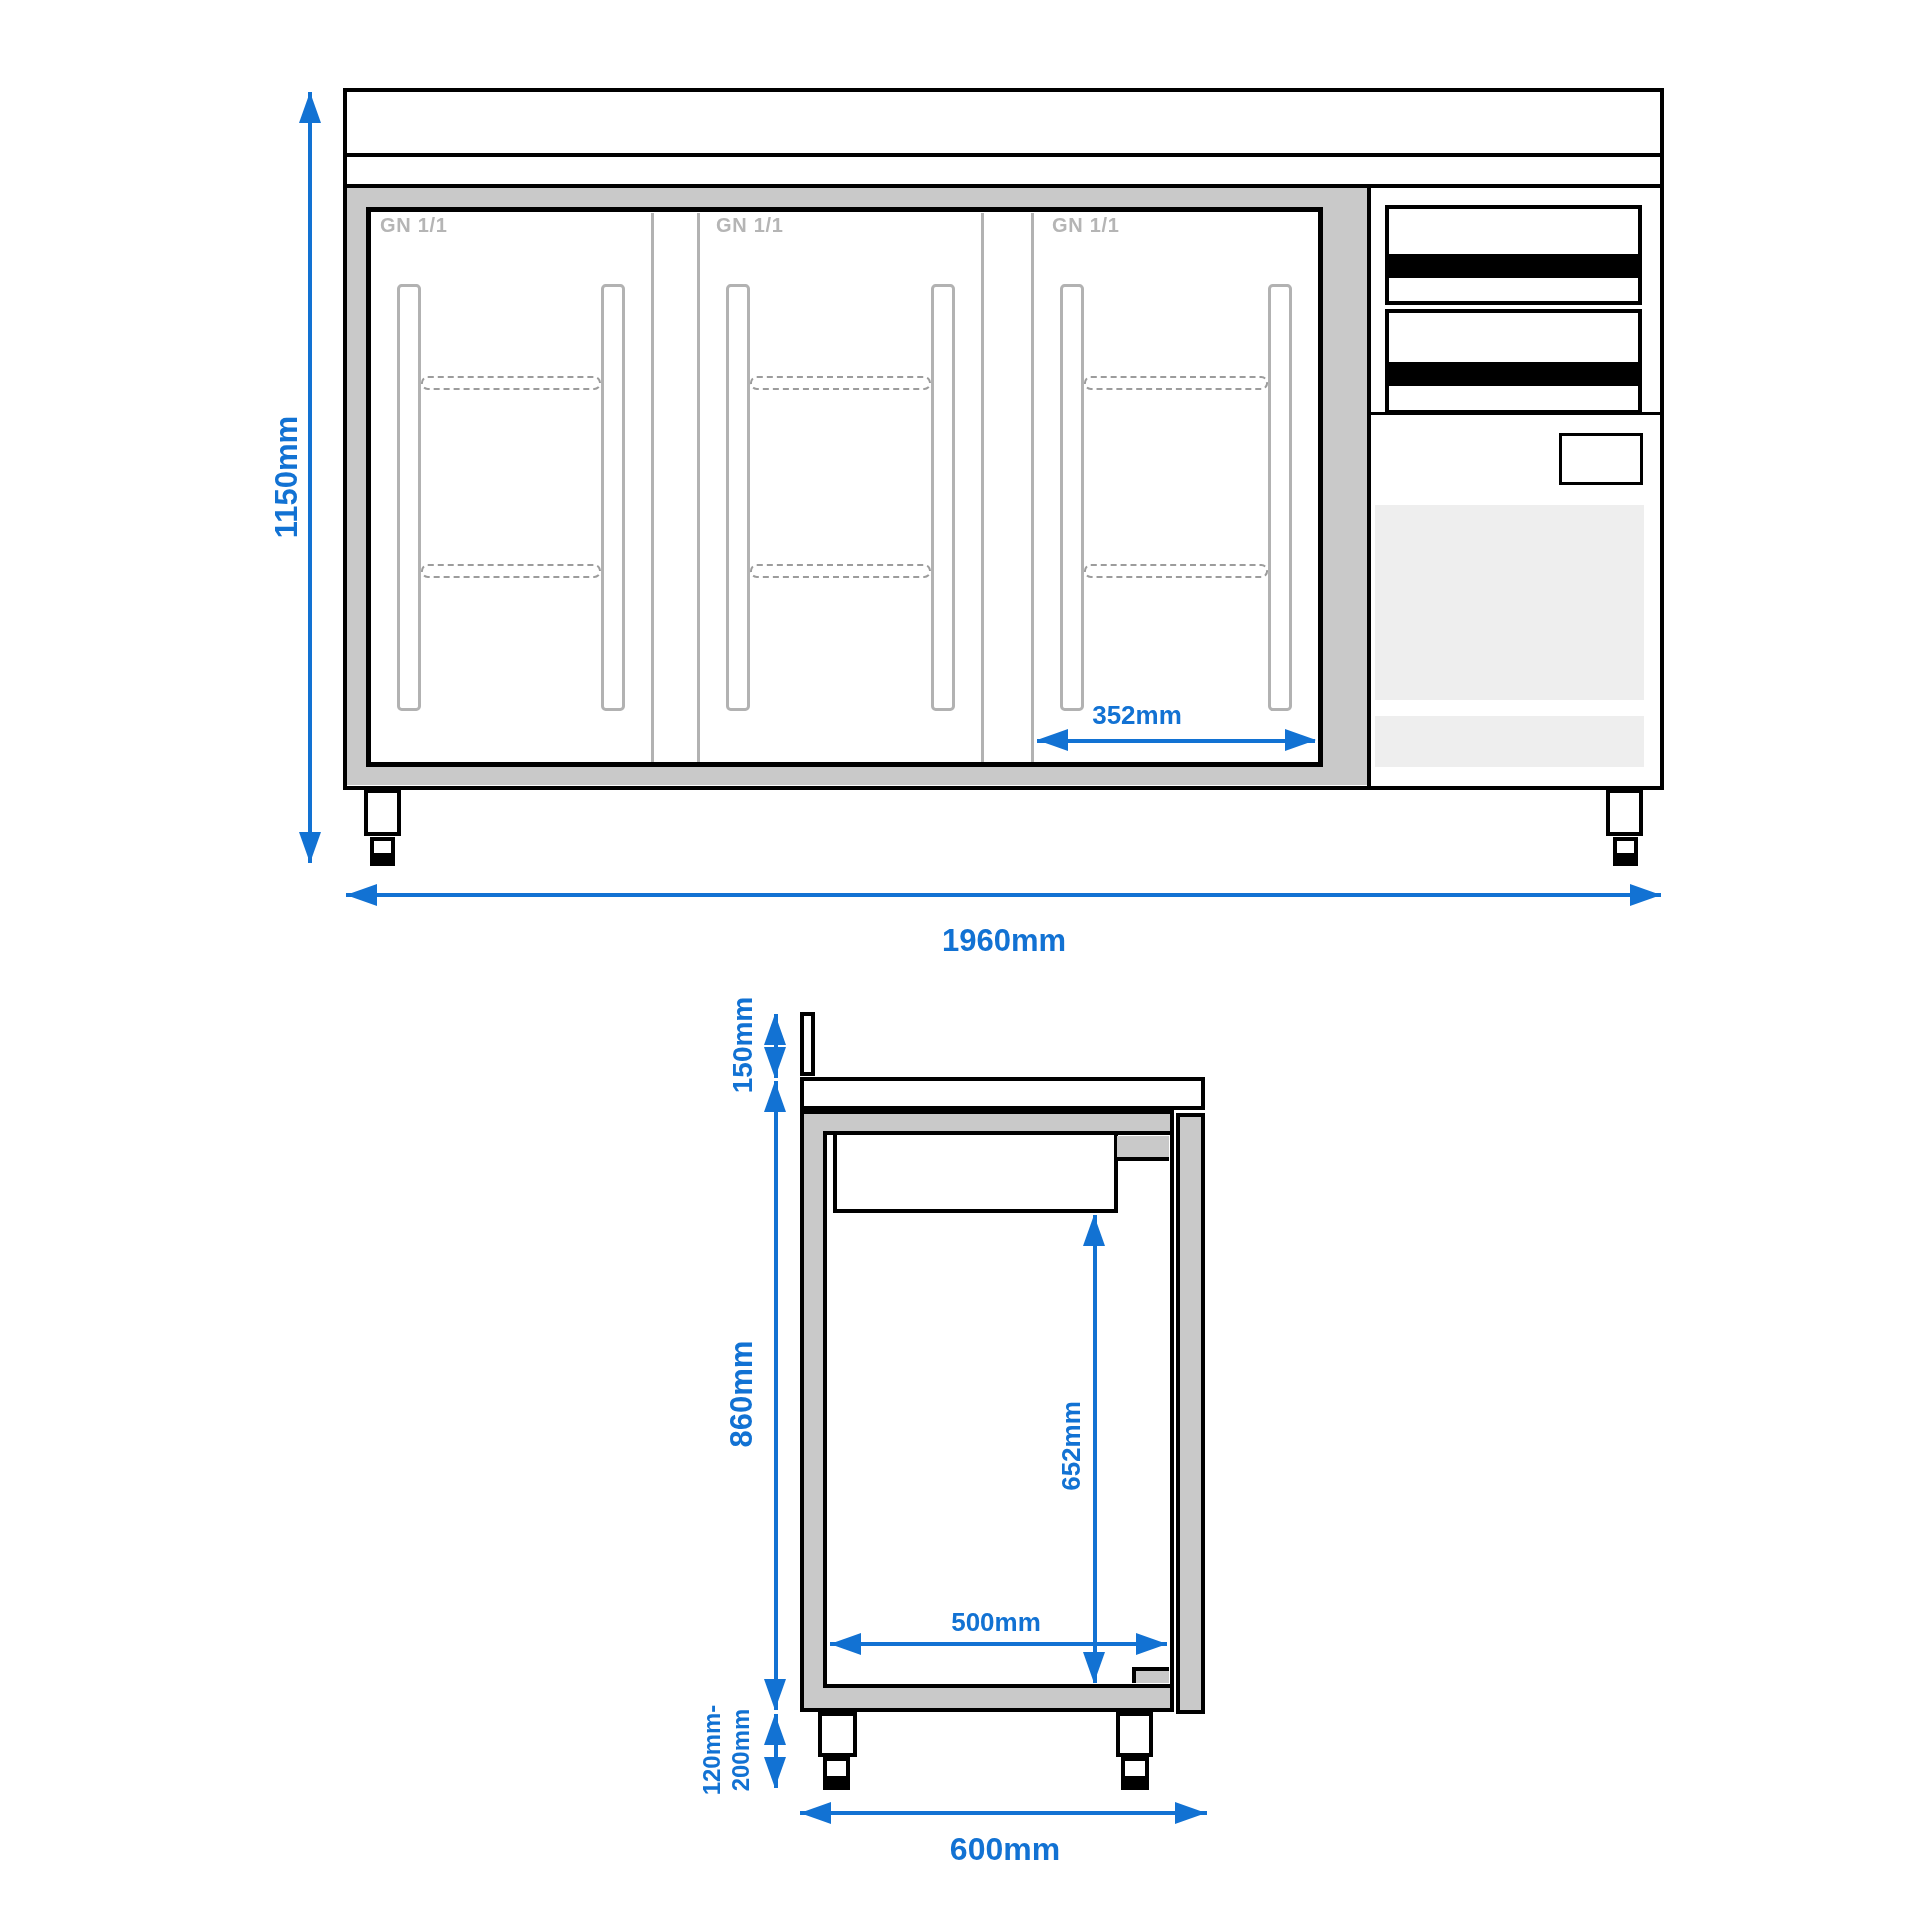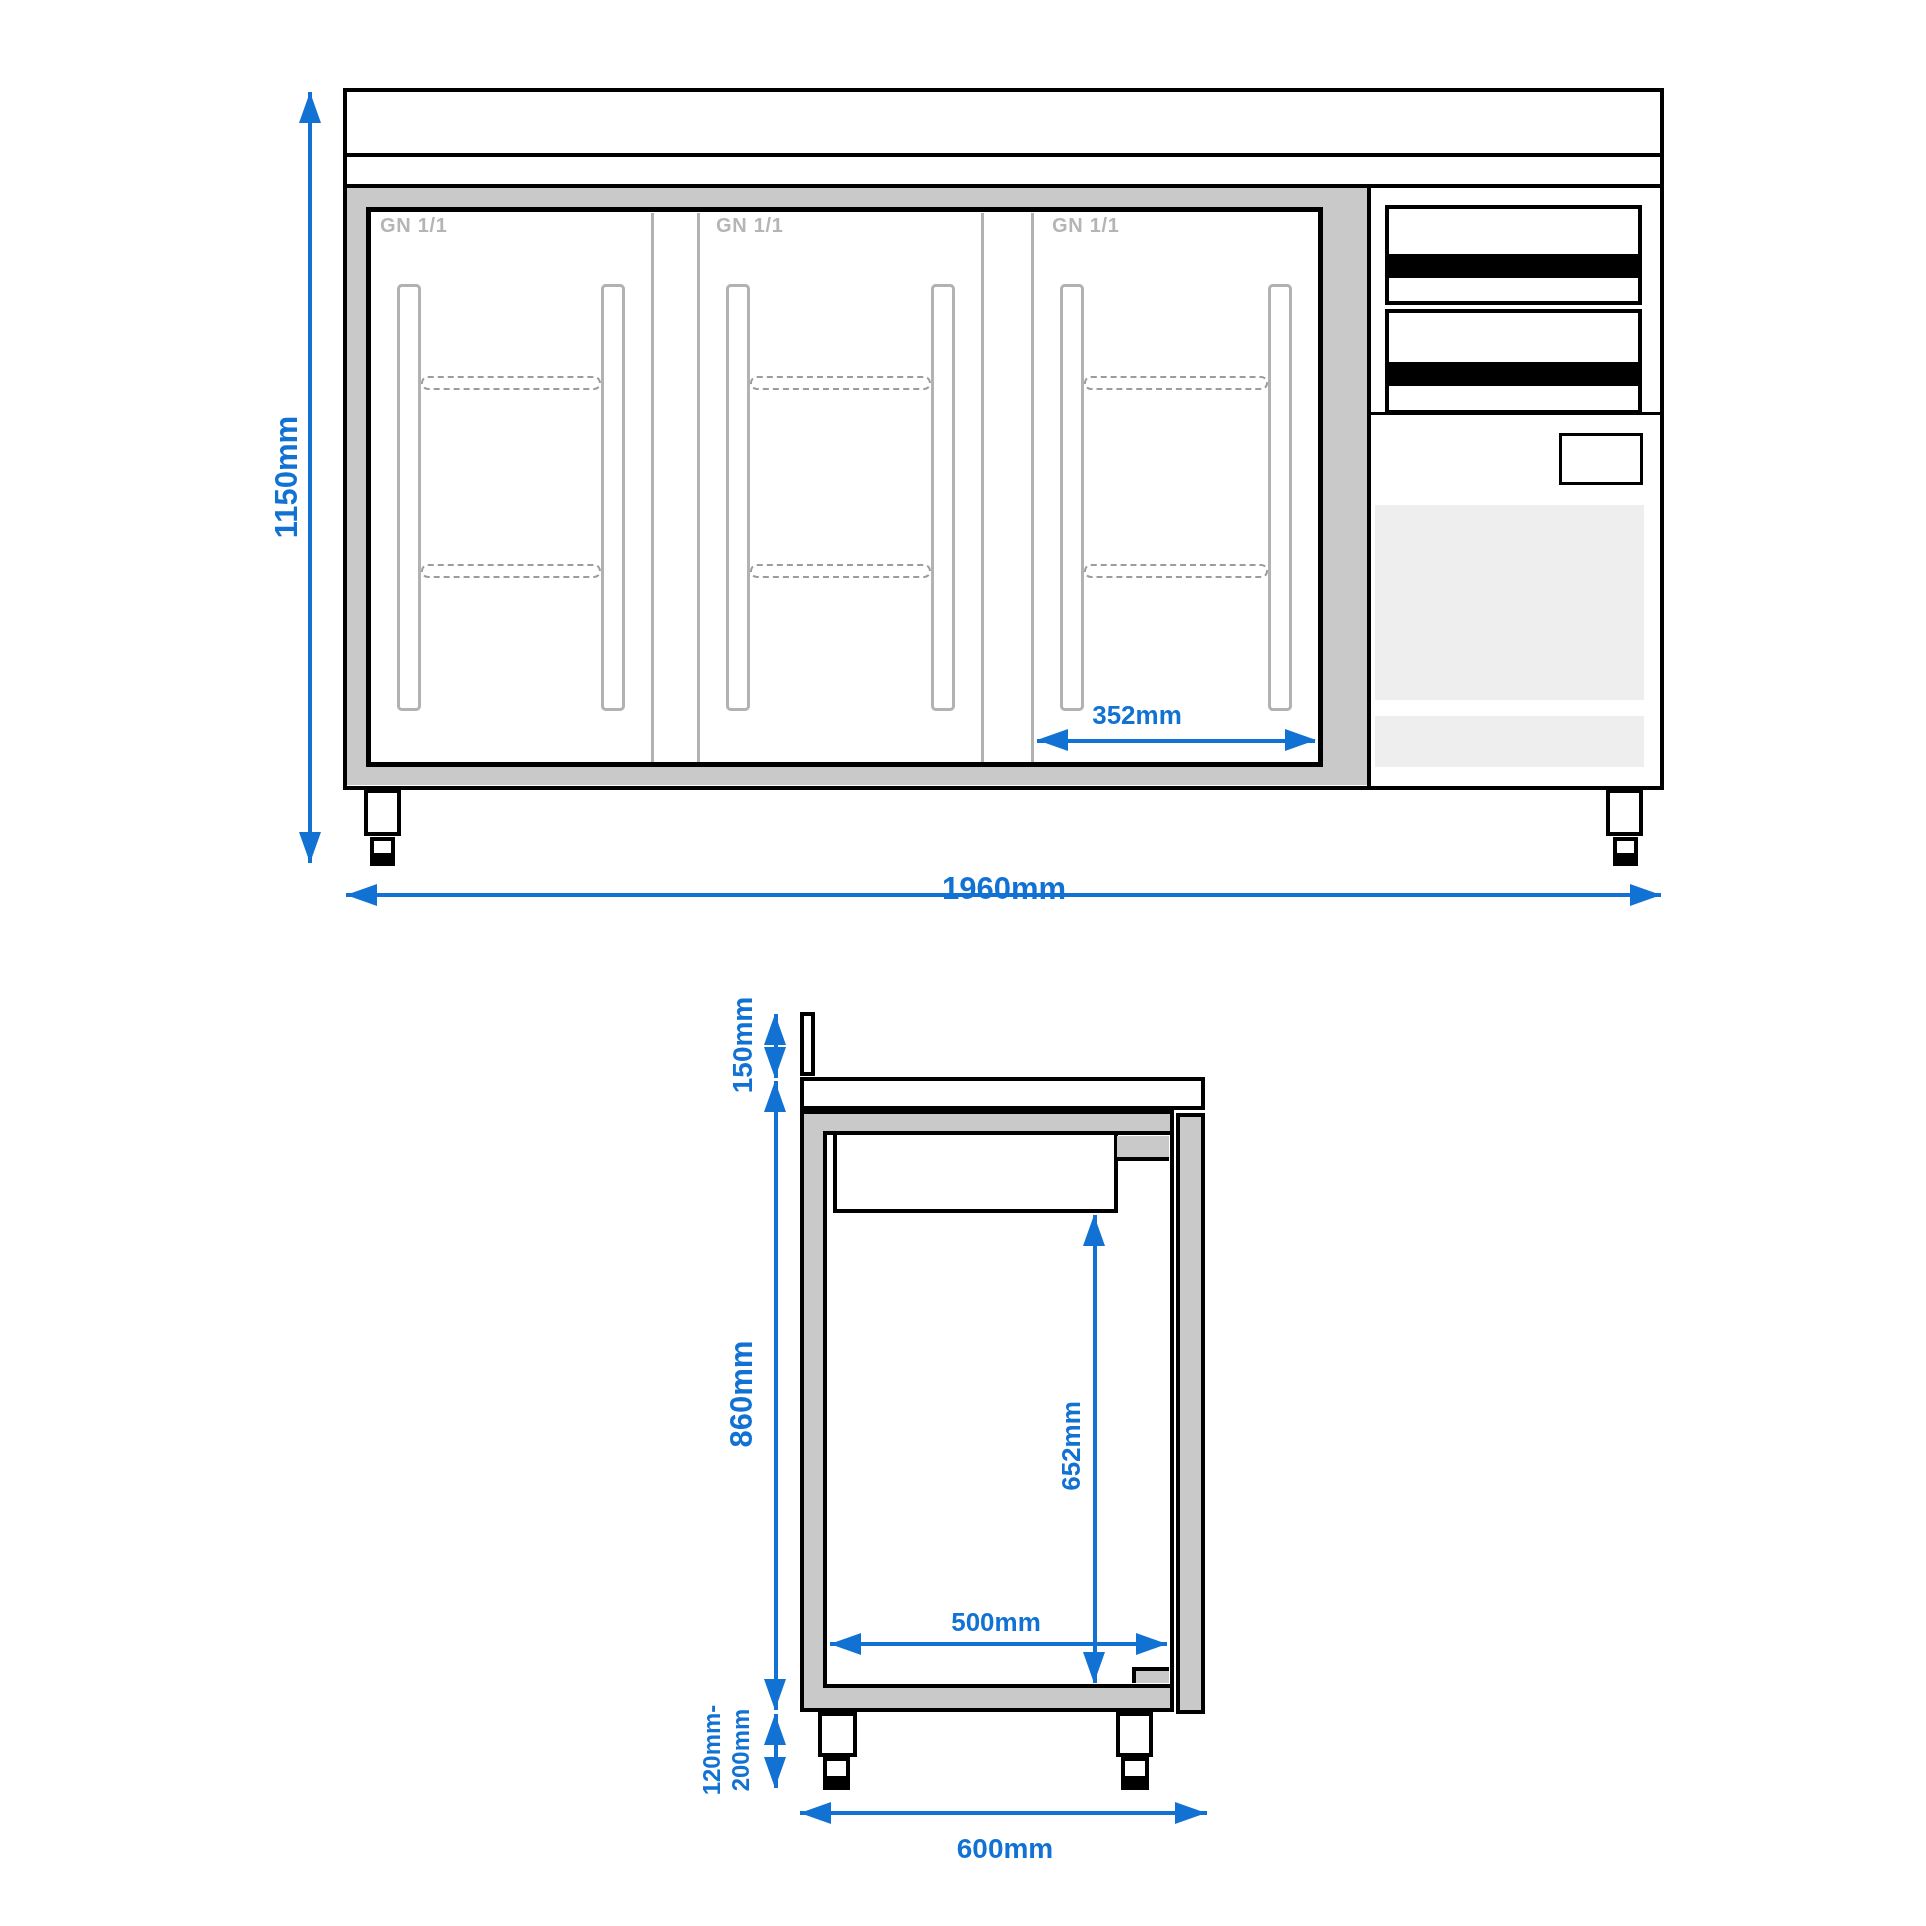--- a/index.html
+++ b/index.html
@@ -20,21 +20,21 @@
   .rect{position:absolute;background:#fff;border:4px solid var(--black)}
   .thick{border-width:5.4px}
   .grayfill{background:var(--frame)}
   .lightfill{position:absolute;background:var(--light)}
   .bline{position:absolute;background:var(--strip)}
   .dstrip{position:absolute;background:#fff;border:3.4px solid var(--strip);border-radius:4.7px}
   .shelf{position:absolute;border:2px dashed var(--dash);border-radius:6.8px}
   .gn{position:absolute;color:var(--gn);font-weight:bold;font-size:20px;letter-spacing:0.7px}
   .dim{position:absolute;color:var(--blue);font-weight:bold;white-space:nowrap;transform:translate(-50%,-50%)}
   .dim.rot{transform:translate(-50%,-50%) rotate(-90deg)}
-  .f46{font-size:31px}.f42{font-size:28px}.f38{font-size:26px}.f36{font-size:24px}.f48{font-size:28px}
+  .f46{font-size:31px}.f42{font-size:28px}.f38{font-size:26px}.f36{font-size:24px}.f48{font-size:32px}
   .ah{position:absolute;width:0;height:0}
   .ah.up{border-left:11.5px solid transparent;border-right:11.5px solid transparent;border-bottom:31px solid var(--blue)}
   .ah.down{border-left:11.5px solid transparent;border-right:11.5px solid transparent;border-top:31px solid var(--blue)}
   .ah.left{border-top:11.5px solid transparent;border-bottom:11.5px solid transparent;border-right:31px solid var(--blue)}
   .ah.right{border-top:11.5px solid transparent;border-bottom:11.5px solid transparent;border-left:31px solid var(--blue)}
   .stripe{position:absolute;left:0;right:0;height:24px;background:var(--black)}
 </style>
 </head>
 <body>
 
@@ -91,21 +91,21 @@
   <div class="ln" style="left:1613px;top:857px;width:25px;height:8.8px"></div>
 
   <div class="blueln" style="left:308px;top:92px;width:4px;height:771px"></div>
   <div class="ah up" style="left:299px;top:92px"></div>
   <div class="ah down" style="left:299px;top:832px"></div>
   <div class="dim rot f46" style="left:287px;top:477px">1150mm</div>
 
   <div class="blueln" style="left:346px;top:893px;width:1315px;height:4px"></div>
   <div class="ah left" style="left:346px;top:884px"></div>
   <div class="ah right" style="left:1630px;top:884px"></div>
-  <div class="dim f46" style="left:1004px;top:889px">1960mm</div>
+  <div class="dim f46" style="left:1004px;top:941px">1960mm</div>
 
   <div class="blueln" style="left:1037px;top:739px;width:278px;height:4px"></div>
   <div class="ah left" style="left:1037px;top:729px"></div>
   <div class="ah right" style="left:1285px;top:729px"></div>
   <div class="dim f38" style="left:1137px;top:715px">352mm</div>
 
 </div>
 
 <div class="abs" style="left:0;top:980px;width:1926px;height:946px;">
 </div>

